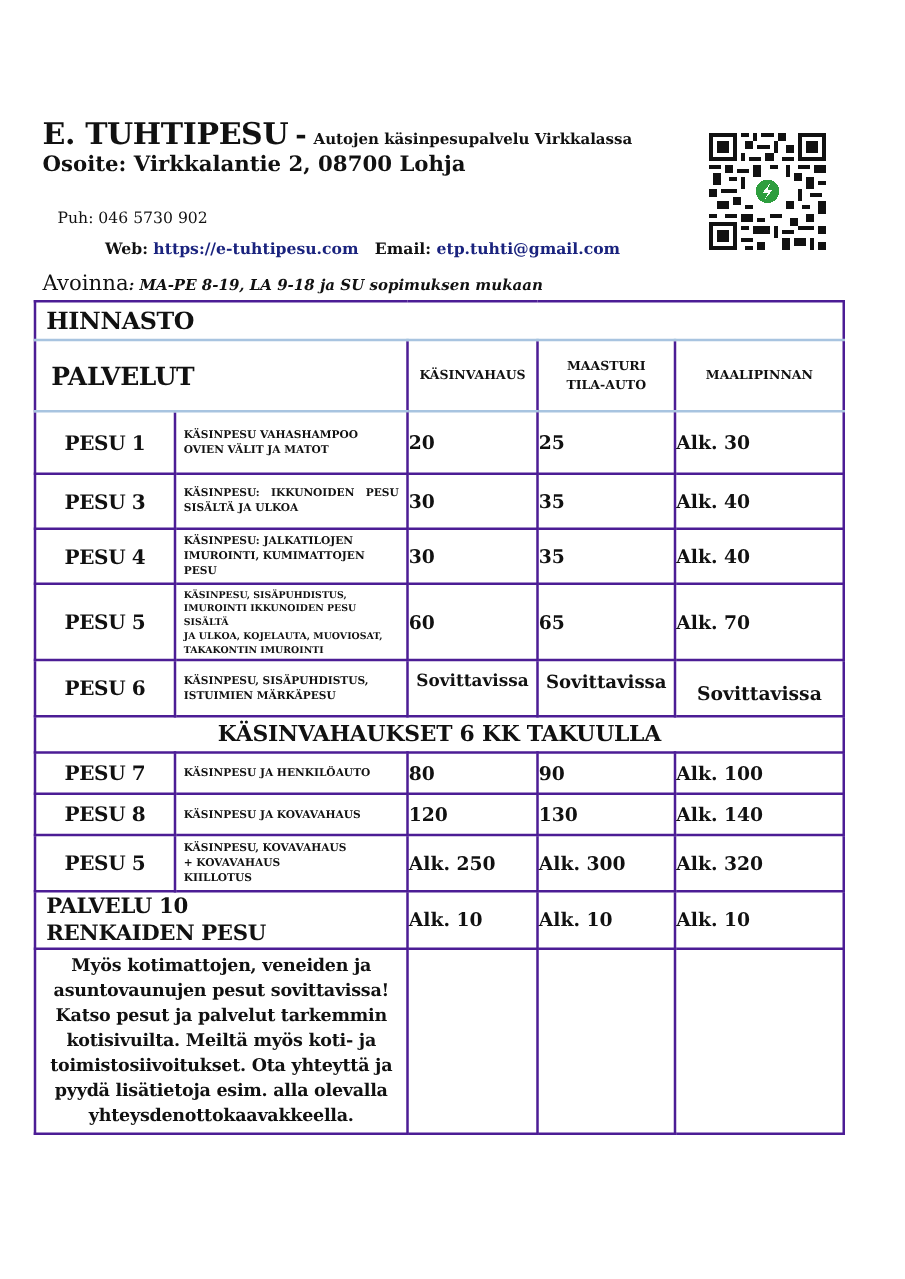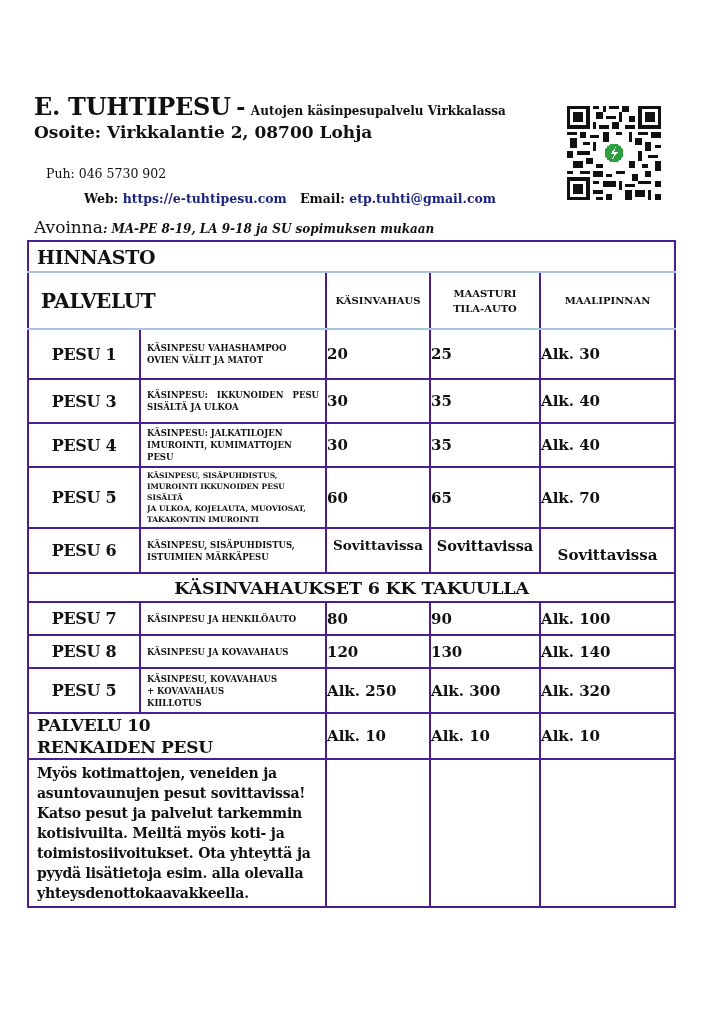--- a/index.html
+++ b/index.html
@@ -28,21 +28,21 @@
   .palvelut { font-size: 20px; font-weight: bold; padding-left: 12px !important; height: 55px; letter-spacing: -0.3px; }
   .colhead { font-size: 10px; font-weight: bold; text-align: center; line-height: 15px; }
   .pesu { font-size: 16px; font-weight: bold; text-align: center; letter-spacing: -0.3px; }
   .desc { font-size: 8.5px; font-weight: bold; padding: 2px 6px !important; line-height: 12px; text-transform: none; }
   .desc-just { text-align: justify; text-align-last: left; }
   .price { font-size: 15px; font-weight: bold; }
   .sov { font-size: 13.5px; font-weight: bold; text-align: center; vertical-align: top !important; padding-top: 8px !important; }
   .sov-big { font-size: 15px; font-weight: bold; text-align: center; vertical-align: bottom !important; padding-bottom: 8px !important; }
   .section { font-size: 17.5px; font-weight: bold; text-align: center; height: 27px; letter-spacing: -0.2px; }
   .palvelu10 { font-size: 17px; font-weight: bold; padding-left: 8px !important; line-height: 22px; letter-spacing: -0.3px; }
-  .note { font-size: 14px; font-weight: bold; padding: 3px 8px !important; line-height: 20px; vertical-align: top !important; letter-spacing: -0.2px; }
+  .note { font-size: 14px; font-weight: bold; padding: 3px 8px !important; line-height: 20px; vertical-align: top !important; letter-spacing: -0.2px; text-align: center; }
 </style>
 </head>
 <body>
 
 <div id="header">
   <div class="title-line">
     <span class="title-main">E. TUHTIPESU</span>
     <span class="title-dash">-</span>
     <span class="title-sub">Autojen käsinpesupalvelu Virkkalassa</span>
   </div>

